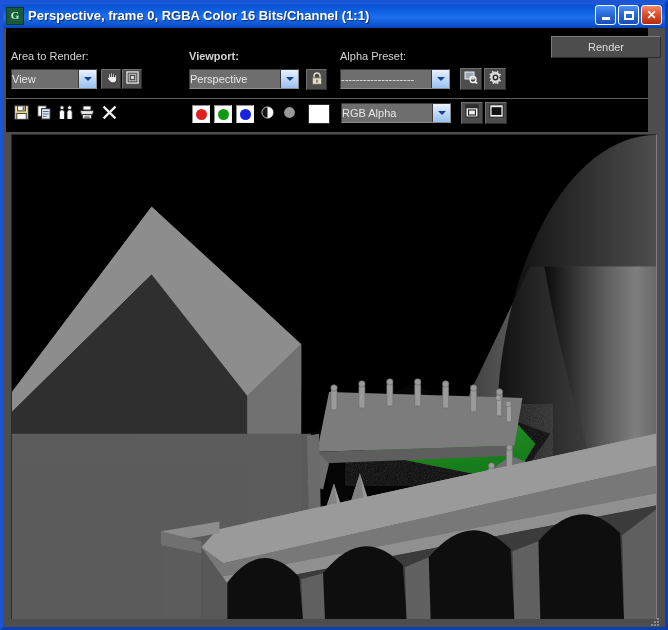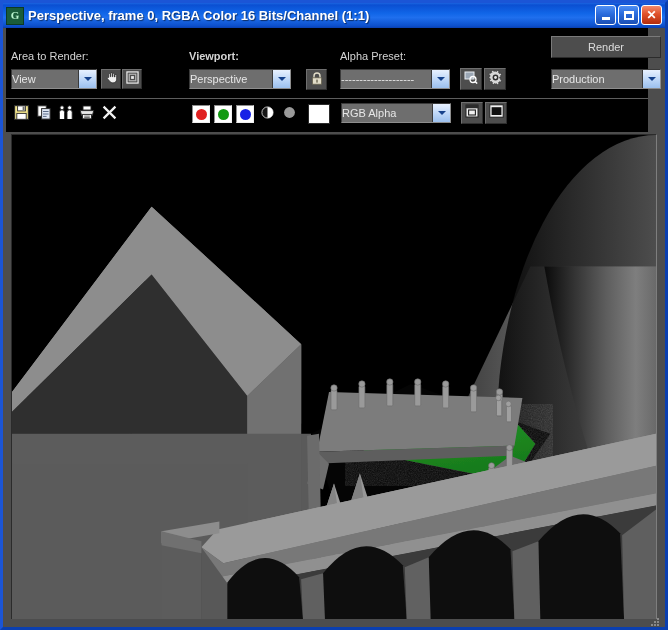--- a/index.html
+++ b/index.html
@@ -197,21 +197,21 @@
       <span>
         <svg width="13" height="13" viewBox="0 0 14 14">
           <rect x="1" y="1" width="12" height="12" fill="none" stroke="#f0f0f0" stroke-width="1.3"></rect>
           <rect x="3.5" y="3.5" width="7" height="7" fill="none" stroke="#b6b6b6" stroke-width="1.3"></rect>
           <rect x="5.5" y="5.5" width="3" height="3" fill="#e8e8e8"></rect>
         </svg>
       </span>
     </div>
 
     <div class="lbl" style="left:183px;top:22px;font-weight:bold;">Viewport:</div>
-    <div class="dd" style="left:183px;top:41px;width:102px;">
+    <div class="dd" style="left:183px;top:41px;width:110px;">
       <div class="dv">Perspective</div>
       <div class="arr"></div>
     </div>
     <div class="ibtn" style="left:300px;top:41px;width:21px;height:21px;">
       <span>
         <svg width="12" height="13" viewBox="0 0 12 13">
           <path d="M3 6V4a3 3 0 0 1 6 0v2" fill="none" stroke="#e2ddc9" stroke-width="1.4"></path>
           <rect x="1.6" y="5.8" width="8.8" height="6.4" fill="#e2ddc9" stroke="#6b6652" stroke-width="0.8"></rect>
           <rect x="5.3" y="7.6" width="1.4" height="3" fill="#6b6652"></rect>
         </svg>
@@ -236,24 +236,20 @@
       <span>
         <svg width="15" height="15" viewBox="0 0 16 16">
           <path d="M8 1.2l1.3.35.9-1 1.4 1-.4 1.25.95.95 1.25-.4 1 1.4-1 .9.35 1.3-1.3.5v1.3l1.3.5-.35 1.3 1 .9-1 1.4-1.25-.4-.95.95.4 1.25-1.4 1-.9-1L8 14.8l-1.3-.35-.9 1-1.4-1 .4-1.25-.95-.95-1.25.4-1-1.4 1-.9L2.25 9 1 8.5V7.2l1.25-.5L1.9 5.4l-1-.9 1-1.4 1.25.4.95-.95L3.7 1.3l1.4-1 .9 1z" fill="#d8d8d8" stroke="#2a2a2a" stroke-width="0.6"></path>
           <circle cx="8" cy="8" r="3.1" fill="#2e2e2e"></circle>
           <circle cx="8" cy="8" r="1.5" fill="#e8e8e8"></circle>
         </svg>
       </span>
     </div>
 
     <div class="render-btn" style="left:545px;top:8px;width:110px;height:22px;">Render</div>
-    <div class="dd" style="left:545px;top:41px;width:110px;">
-      <div class="dv">Production</div>
-      <div class="arr"></div>
-    </div>
   </div>
 
   <div class="panel toolbar2">
 
     <div class="flat" style="left:5px;top:5px;">
       <span>
         <svg width="15" height="15" viewBox="0 0 15 15">
           <rect x="0.6" y="0.6" width="13.8" height="13.8" fill="#f2e48c" stroke="#2b2b2b" stroke-width="1.1"></rect>
           <rect x="3.6" y="0.9" width="7.8" height="5" fill="#ffffff" stroke="#2b2b2b" stroke-width="0.9"></rect>
           <rect x="8.6" y="1.6" width="2" height="3.4" fill="#6b6b6b"></rect>

